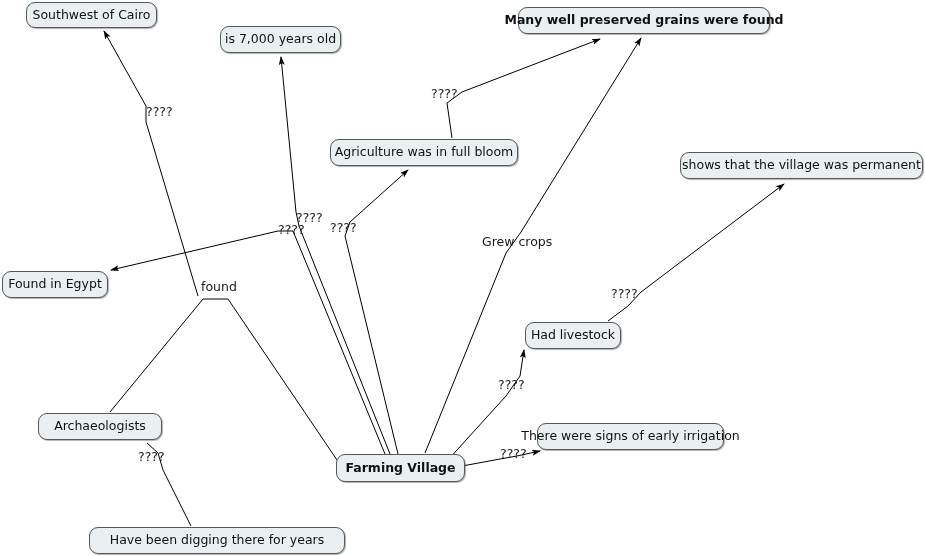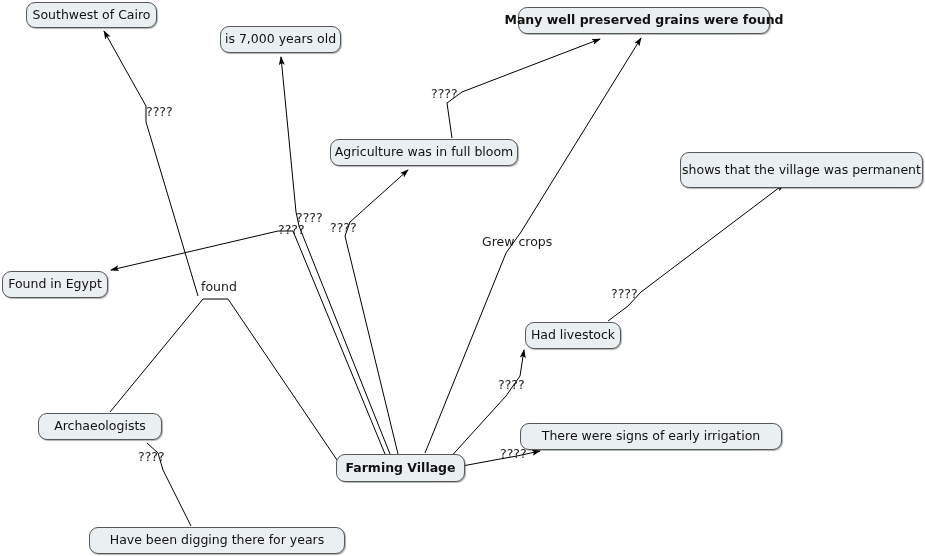--- a/index.html
+++ b/index.html
@@ -80,33 +80,33 @@
       </div>
       <div class="node" style="left: 220px; top: 26px; width: 121px; height: 27px;">
         <span>is 7,000 years old</span>
       </div>
       <div class="node" style="left: 518px; top: 7px; width: 252px; height: 27px; font-weight: bold;">
         <span>Many well preserved grains were found</span>
       </div>
       <div class="node" style="left: 330px; top: 139px; width: 188px; height: 27px;">
         <span>Agriculture was in full bloom</span>
       </div>
-      <div class="node" style="left: 680px; top: 152px; width: 243px; height: 36px;">
+      <div class="node" style="left: 680px; top: 152px; width: 243px; height: 27px;">
         <span>shows that the village was permanent</span>
       </div>
       <div class="node" style="left: 2px; top: 271px; width: 106px; height: 27px;">
         <span>Found in Egypt</span>
       </div>
       <div class="node" style="left: 525px; top: 322px; width: 96px; height: 27px;">
         <span>Had livestock</span>
       </div>
       <div class="node" style="left: 38px; top: 413px; width: 124px; height: 27px;">
         <span>Archaeologists</span>
       </div>
-      <div class="node" style="left: 520px; top: 423px; width: 262px; height: 27px;">
+      <div class="node" style="left: 537px; top: 423px; width: 187px; height: 27px;">
         <span>There were signs of early irrigation</span>
       </div>
       <div class="node" style="left: 336px; top: 454px; width: 129px; height: 28px; font-weight: bold;">
         <span>Farming Village</span>
       </div>
       <div class="node" style="left: 89px; top: 527px; width: 256px; height: 27px;">
         <span>Have been digging there for years</span>
       </div>
     </div>
   <div id="label-layer">

